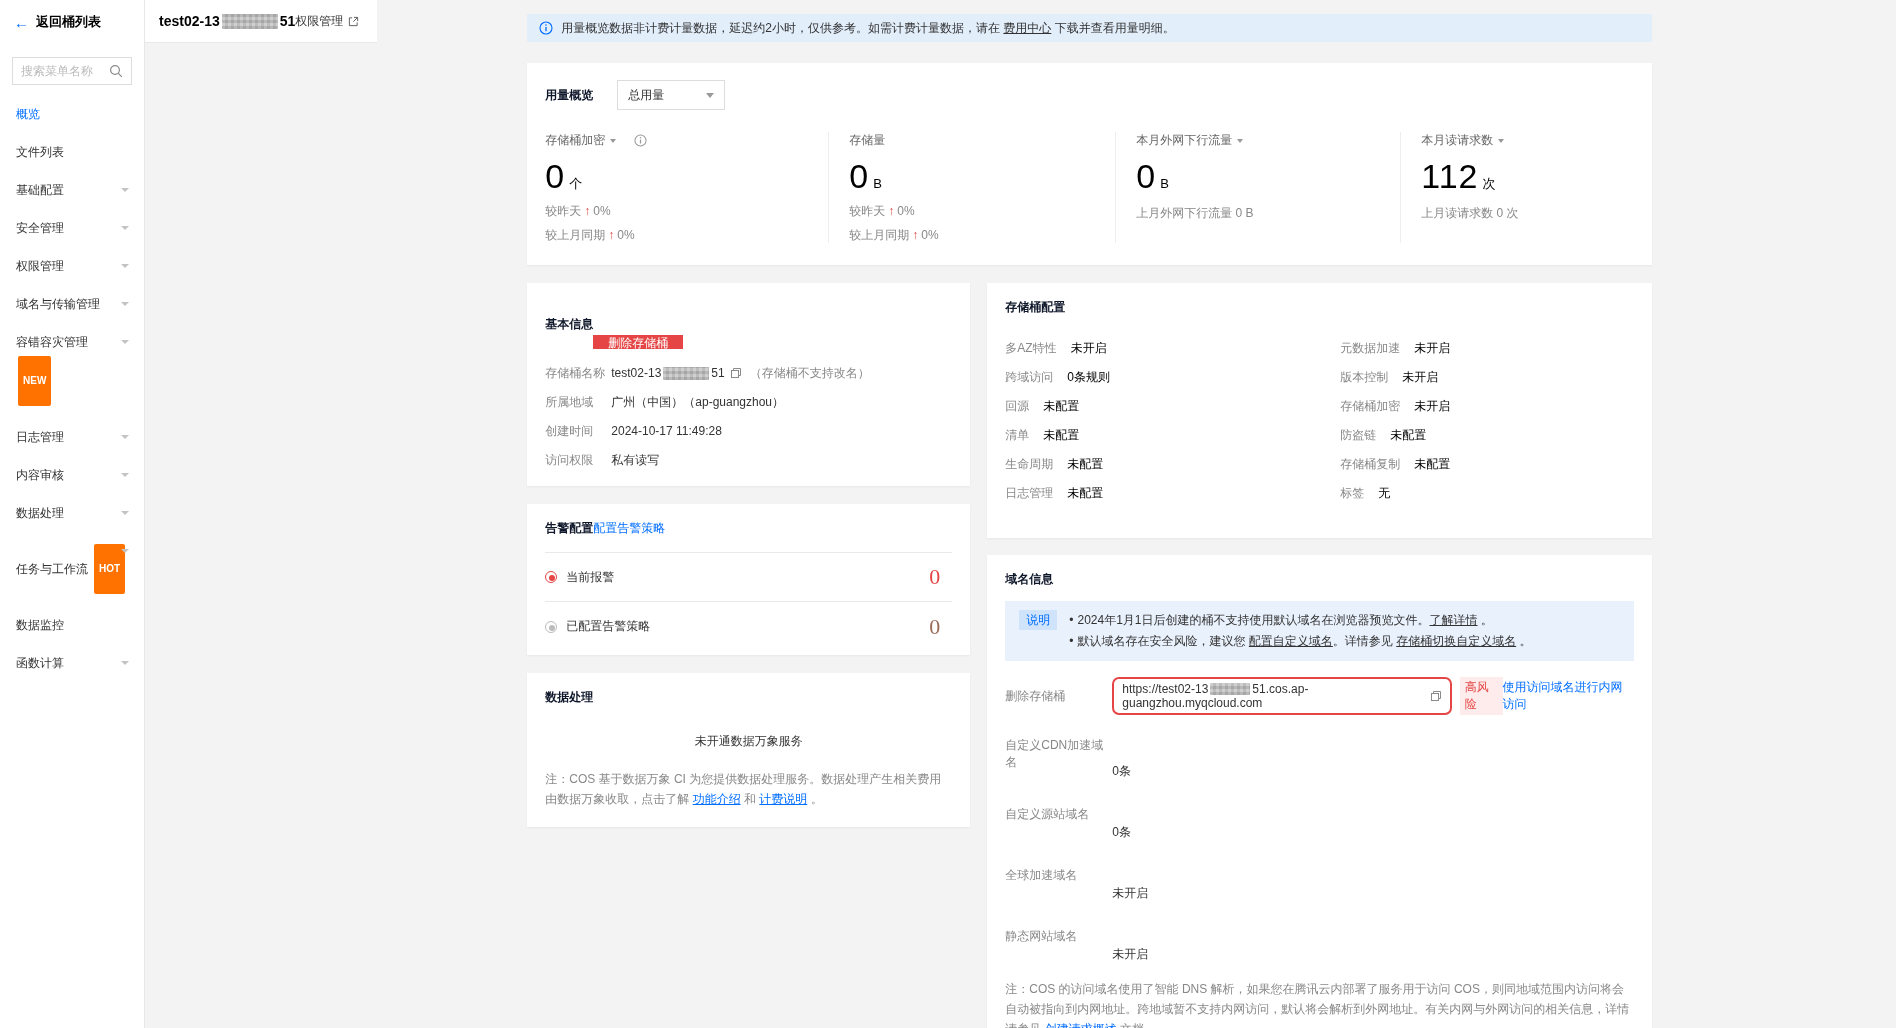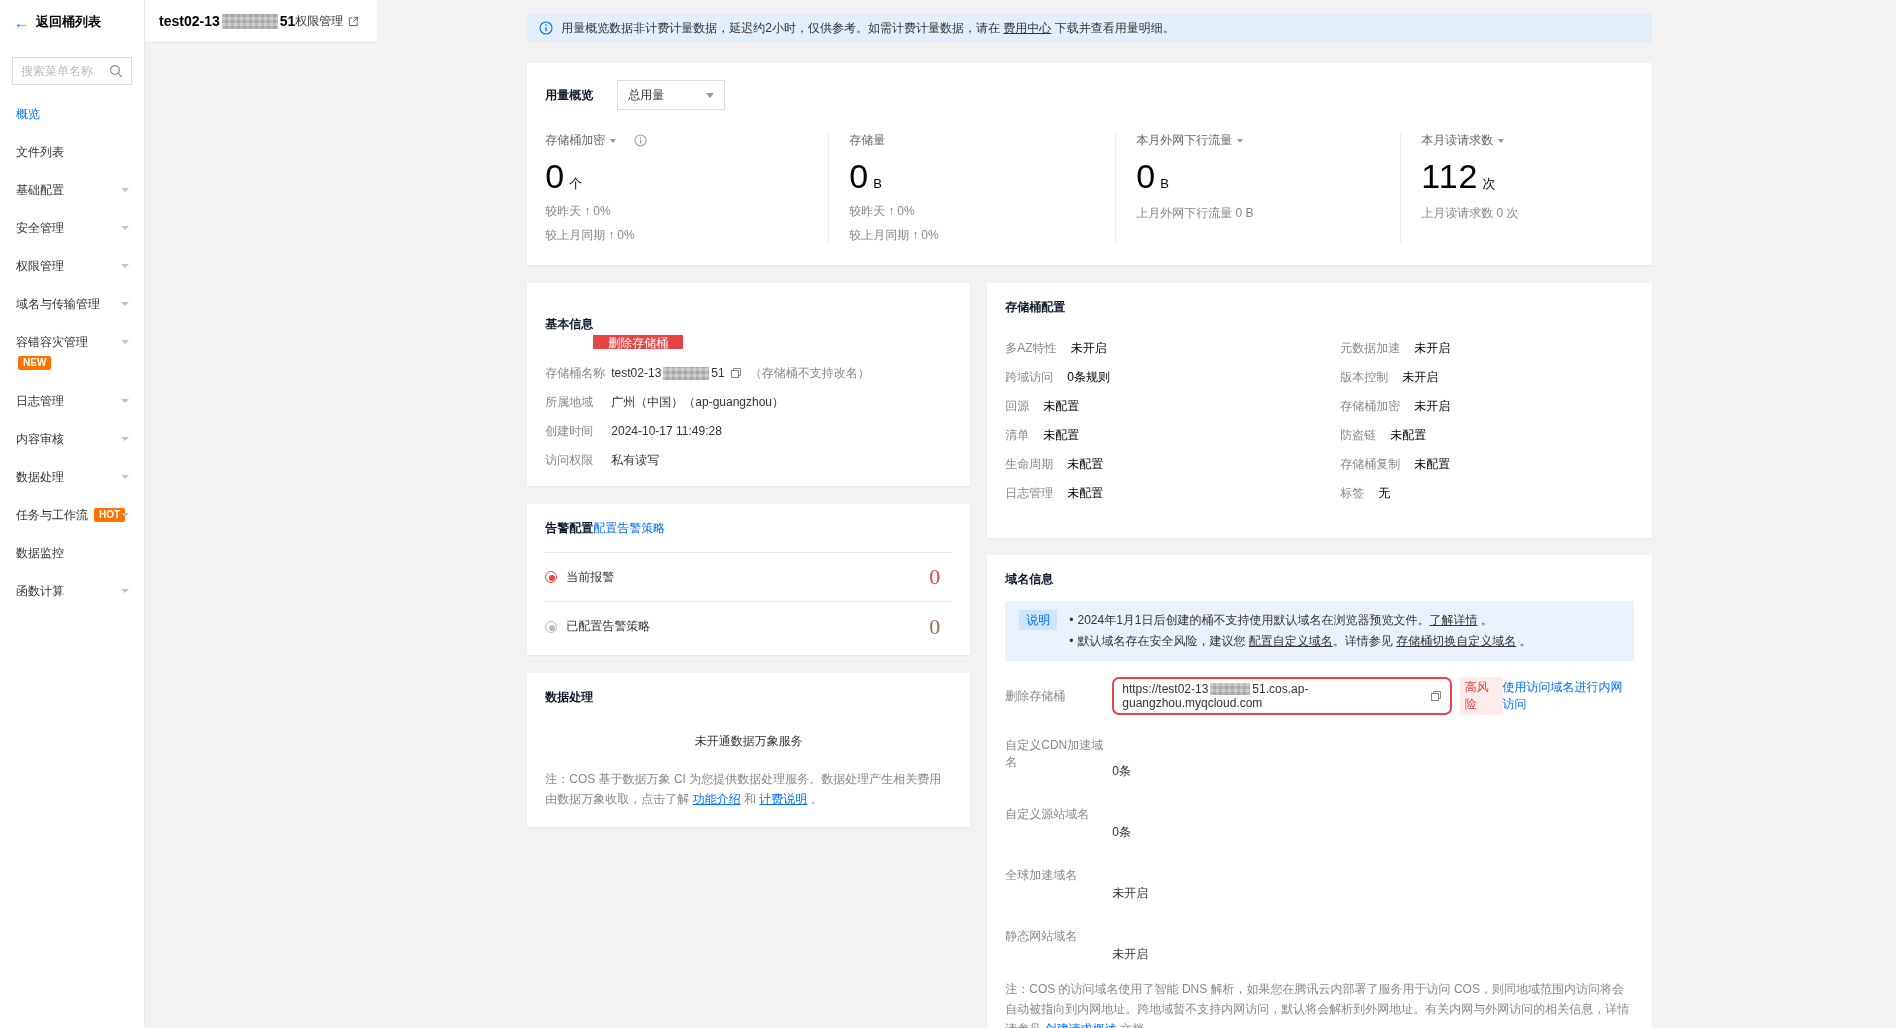--- a/index.html
+++ b/index.html
@@ -17,21 +17,21 @@
   .back-label { font-size:13px; font-weight:bold; color:#000; }
   .search-box { margin:18px 12px 4px; height:28px; border:1px solid #ddd; display:flex; align-items:center; padding:0 8px; background:#fff; }
   .search-box input { border:none; outline:none; flex:1; min-width:0; font-size:12px; color:#333; font-family:inherit; }
   .search-box input::placeholder { color:#bbb; }
   .menu { margin-top:10px; }
   .menu-item { position:relative; padding:12px 16px; font-size:12px; color:#333; cursor:pointer; line-height:14px; }
   .menu-item.active { color:#006eff; }
   .chev { position:absolute; right:15px; top:17px; width:0; height:0;
           border-left:4px solid transparent; border-right:4px solid transparent; border-top:4px solid #c3c3c3; }
   .side-badge { display:inline-block; background:#ff7200; color:#fff; font-size:10px; font-weight:bold;
-                padding:2px 5px; border-radius:2px; line-height:1; }
+                padding:20px 5px; border-radius:2px; line-height:1; }
   .side-badge.below { display:block; width:fit-content; margin:7px 0 0 2px; }
   .side-badge.inline { margin-left:6px; vertical-align:1px; }
 
   
   .main { flex:1; display:flex; background:#f3f3f4; min-width:0; }
   .topbar { height:43px; background:#fff; border-bottom:1px solid #e8e8e8; display:flex; align-items:center;
             justify-content:space-between; padding:0 18px 0 14px; }
   .bucket-title { font-size:14px; font-weight:bold; color:#000; display:flex; align-items:center; }
   .doc-link { display:flex; align-items:center; gap:5px; color:#333; font-size:12px; cursor:pointer; }
 

